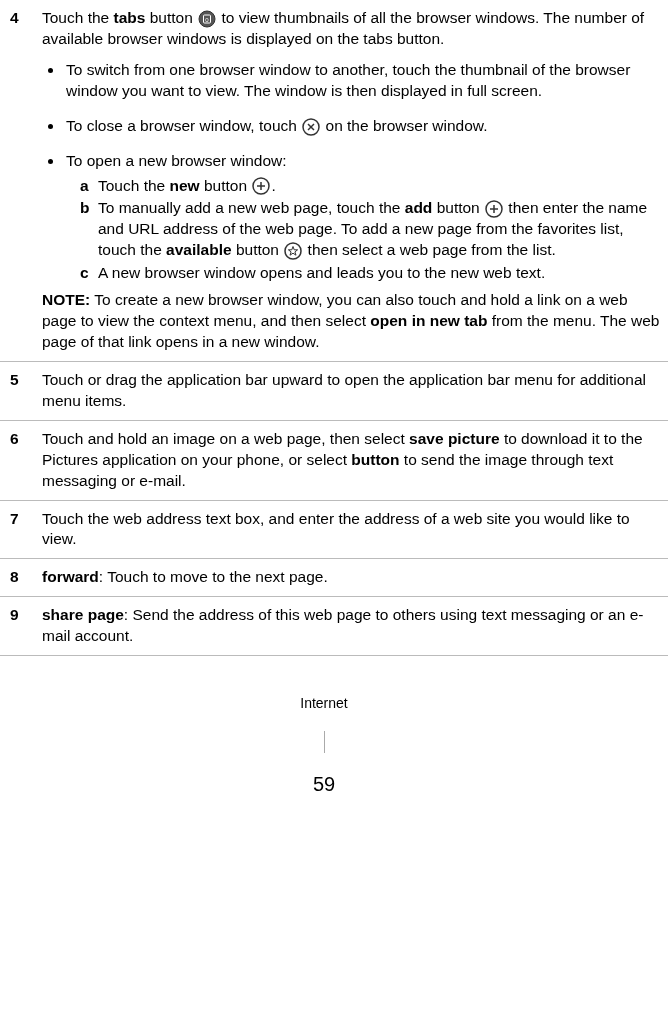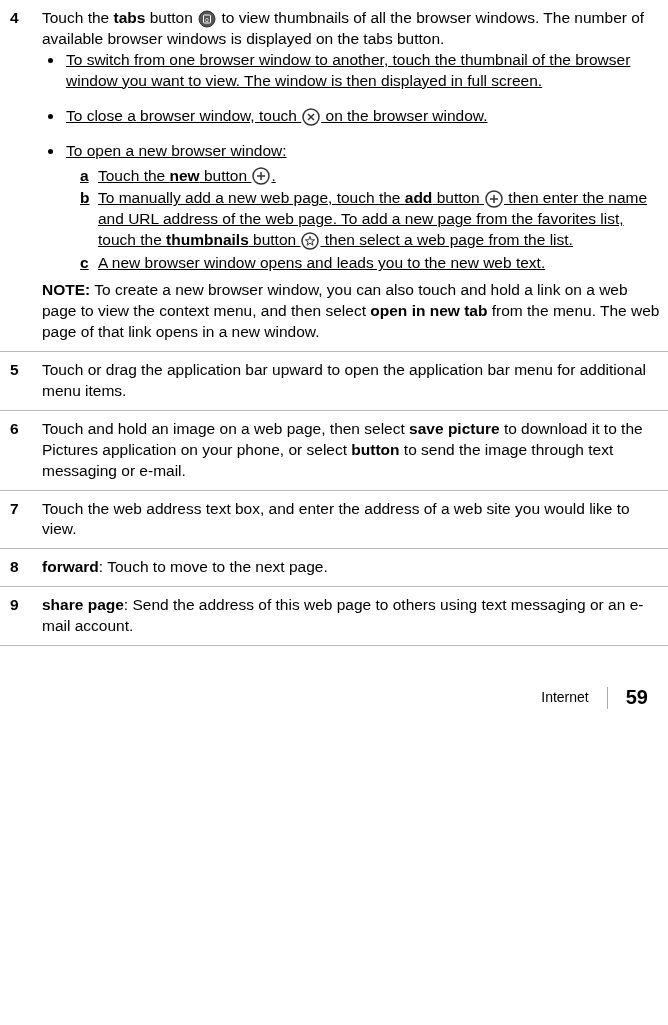--- a/index.html
+++ b/index.html
@@ -27,23 +27,22 @@
     vertical-align: top;
   }
   table.steps > tbody > tr > td.num {
     font-weight: 600;
     width: 36px;
     text-align: left;
     padding-left: 10px;
   }
   .bold { font-weight: 600; }
   .bullets {
-    margin: 0 0 4px 0;
+    margin: 10px 0 4px 0;
     padding-left: 22px;
-    text-decoration: underline;
   }
   .bullets > li {
     margin-bottom: 14px;
     padding-left: 2px;
   }
   .bullets > li:last-child {
     margin-bottom: 6px;
   }
   .substeps {
     margin: 4px 0 0 14px;
@@ -65,33 +64,34 @@
     vertical-align: middle;
     margin: 0 1px;
   }
   .icon svg { display: block; }
   .footer {
     display: flex;
     justify-content: flex-end;
     align-items: center;
     padding: 38px 20px 20px 0;
     gap: 18px;
+    flex-direction: column;
   }
   .footer .section {
     font-size: 14px;
     font-weight: 300;
   }
   .footer .divider {
     width: 1px;
     height: 22px;
     background: #aaa;
   }
   .footer .pagenum {
     font-size: 20px;
-    font-weight: 700;
+    font-weight: 400;
   }
 </style>
 </head>
 <body>
 
 <div class="page">
 
 <table class="steps">
 <tbody>
 
@@ -123,21 +123,21 @@
                           <line x1="9" y1="5" x2="9" y2="13" stroke="#333" stroke-width="1.5"></line>
                           <line x1="5" y1="9" x2="13" y2="9" stroke="#333" stroke-width="1.5"></line>
                         </svg></span><span>.</span></span>
           </div>
           <div class="substep">
             <span class="letter">b</span>
             <span><span>To manually add a new web page, touch the </span><span class="bold">add</span><span> button </span><span class="icon"><svg width="18" height="18" viewBox="0 0 18 18">
                           <circle cx="9" cy="9" r="8" fill="none" stroke="#333" stroke-width="1.5"></circle>
                           <line x1="9" y1="5" x2="9" y2="13" stroke="#333" stroke-width="1.5"></line>
                           <line x1="5" y1="9" x2="13" y2="9" stroke="#333" stroke-width="1.5"></line>
-                        </svg></span><span> then enter the name and URL address of the web page. To add a new page from the favorites list, touch the </span><span class="bold">thumbnails</span><span> button </span><span class="icon"><svg width="18" height="18" viewBox="0 0 18 18">
+                        </svg></span><span> then enter the name and URL address of the web page. To add a new page from the favorites list, touch the </span><span class="bold">available</span><span> button </span><span class="icon"><svg width="18" height="18" viewBox="0 0 18 18">
                           <circle cx="9" cy="9" r="8" fill="none" stroke="#333" stroke-width="1.5"></circle>
                           <path d="M9 4.5 L10.2 7.8 L13.6 7.8 L10.9 9.9 L12 13.2 L9 11.2 L6 13.2 L7.1 9.9 L4.4 7.8 L7.8 7.8 Z" fill="none" stroke="#333" stroke-width="1"></path>
                         </svg></span><span> then select a web page from the list.</span></span>
           </div>
           <div class="substep">
             <span class="letter">c</span>
             <span>A new browser window opens and leads you to the new web text.</span>
           </div>
         </div>
       </li>

